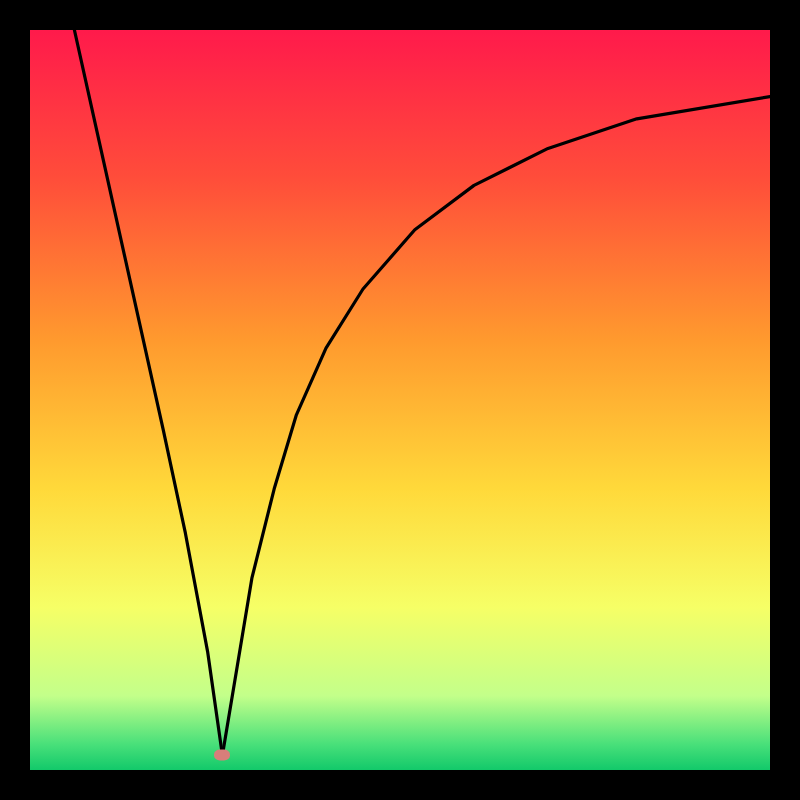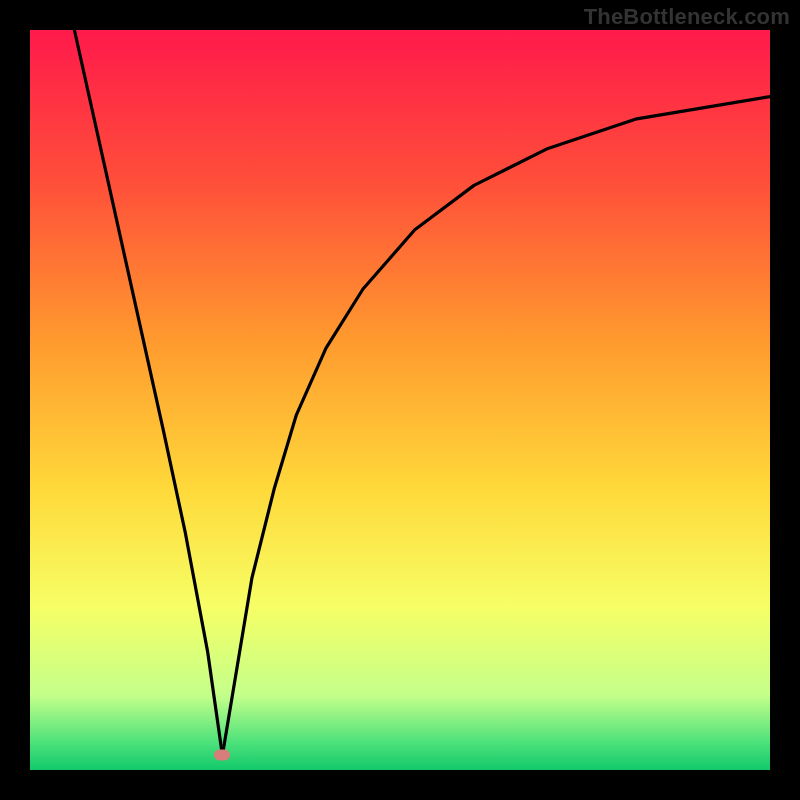--- a/index.html
+++ b/index.html
@@ -44,21 +44,20 @@
     border-radius: 6px / 5px;
     transform: translate(-50%, -50%);
     z-index: 4;
   }
 </style>
 </head>
 <body>
 
 <div class="frame">
 
-  <div class="watermark">TheBottleneck.com</div>
 
   <svg class="plot" viewBox="0 0 740 740" preserveAspectRatio="none">
     <defs>
       <linearGradient id="bg-grad" x1="0" y1="0" x2="0" y2="1">
       <stop offset="0%" stop-color="#ff1a4b"></stop>
           <stop offset="20%" stop-color="#ff4d3a"></stop>
           <stop offset="42%" stop-color="#ff9a2e"></stop>
           <stop offset="62%" stop-color="#ffd93a"></stop>
           <stop offset="78%" stop-color="#f6ff66"></stop>
           <stop offset="90%" stop-color="#c3ff8a"></stop>

